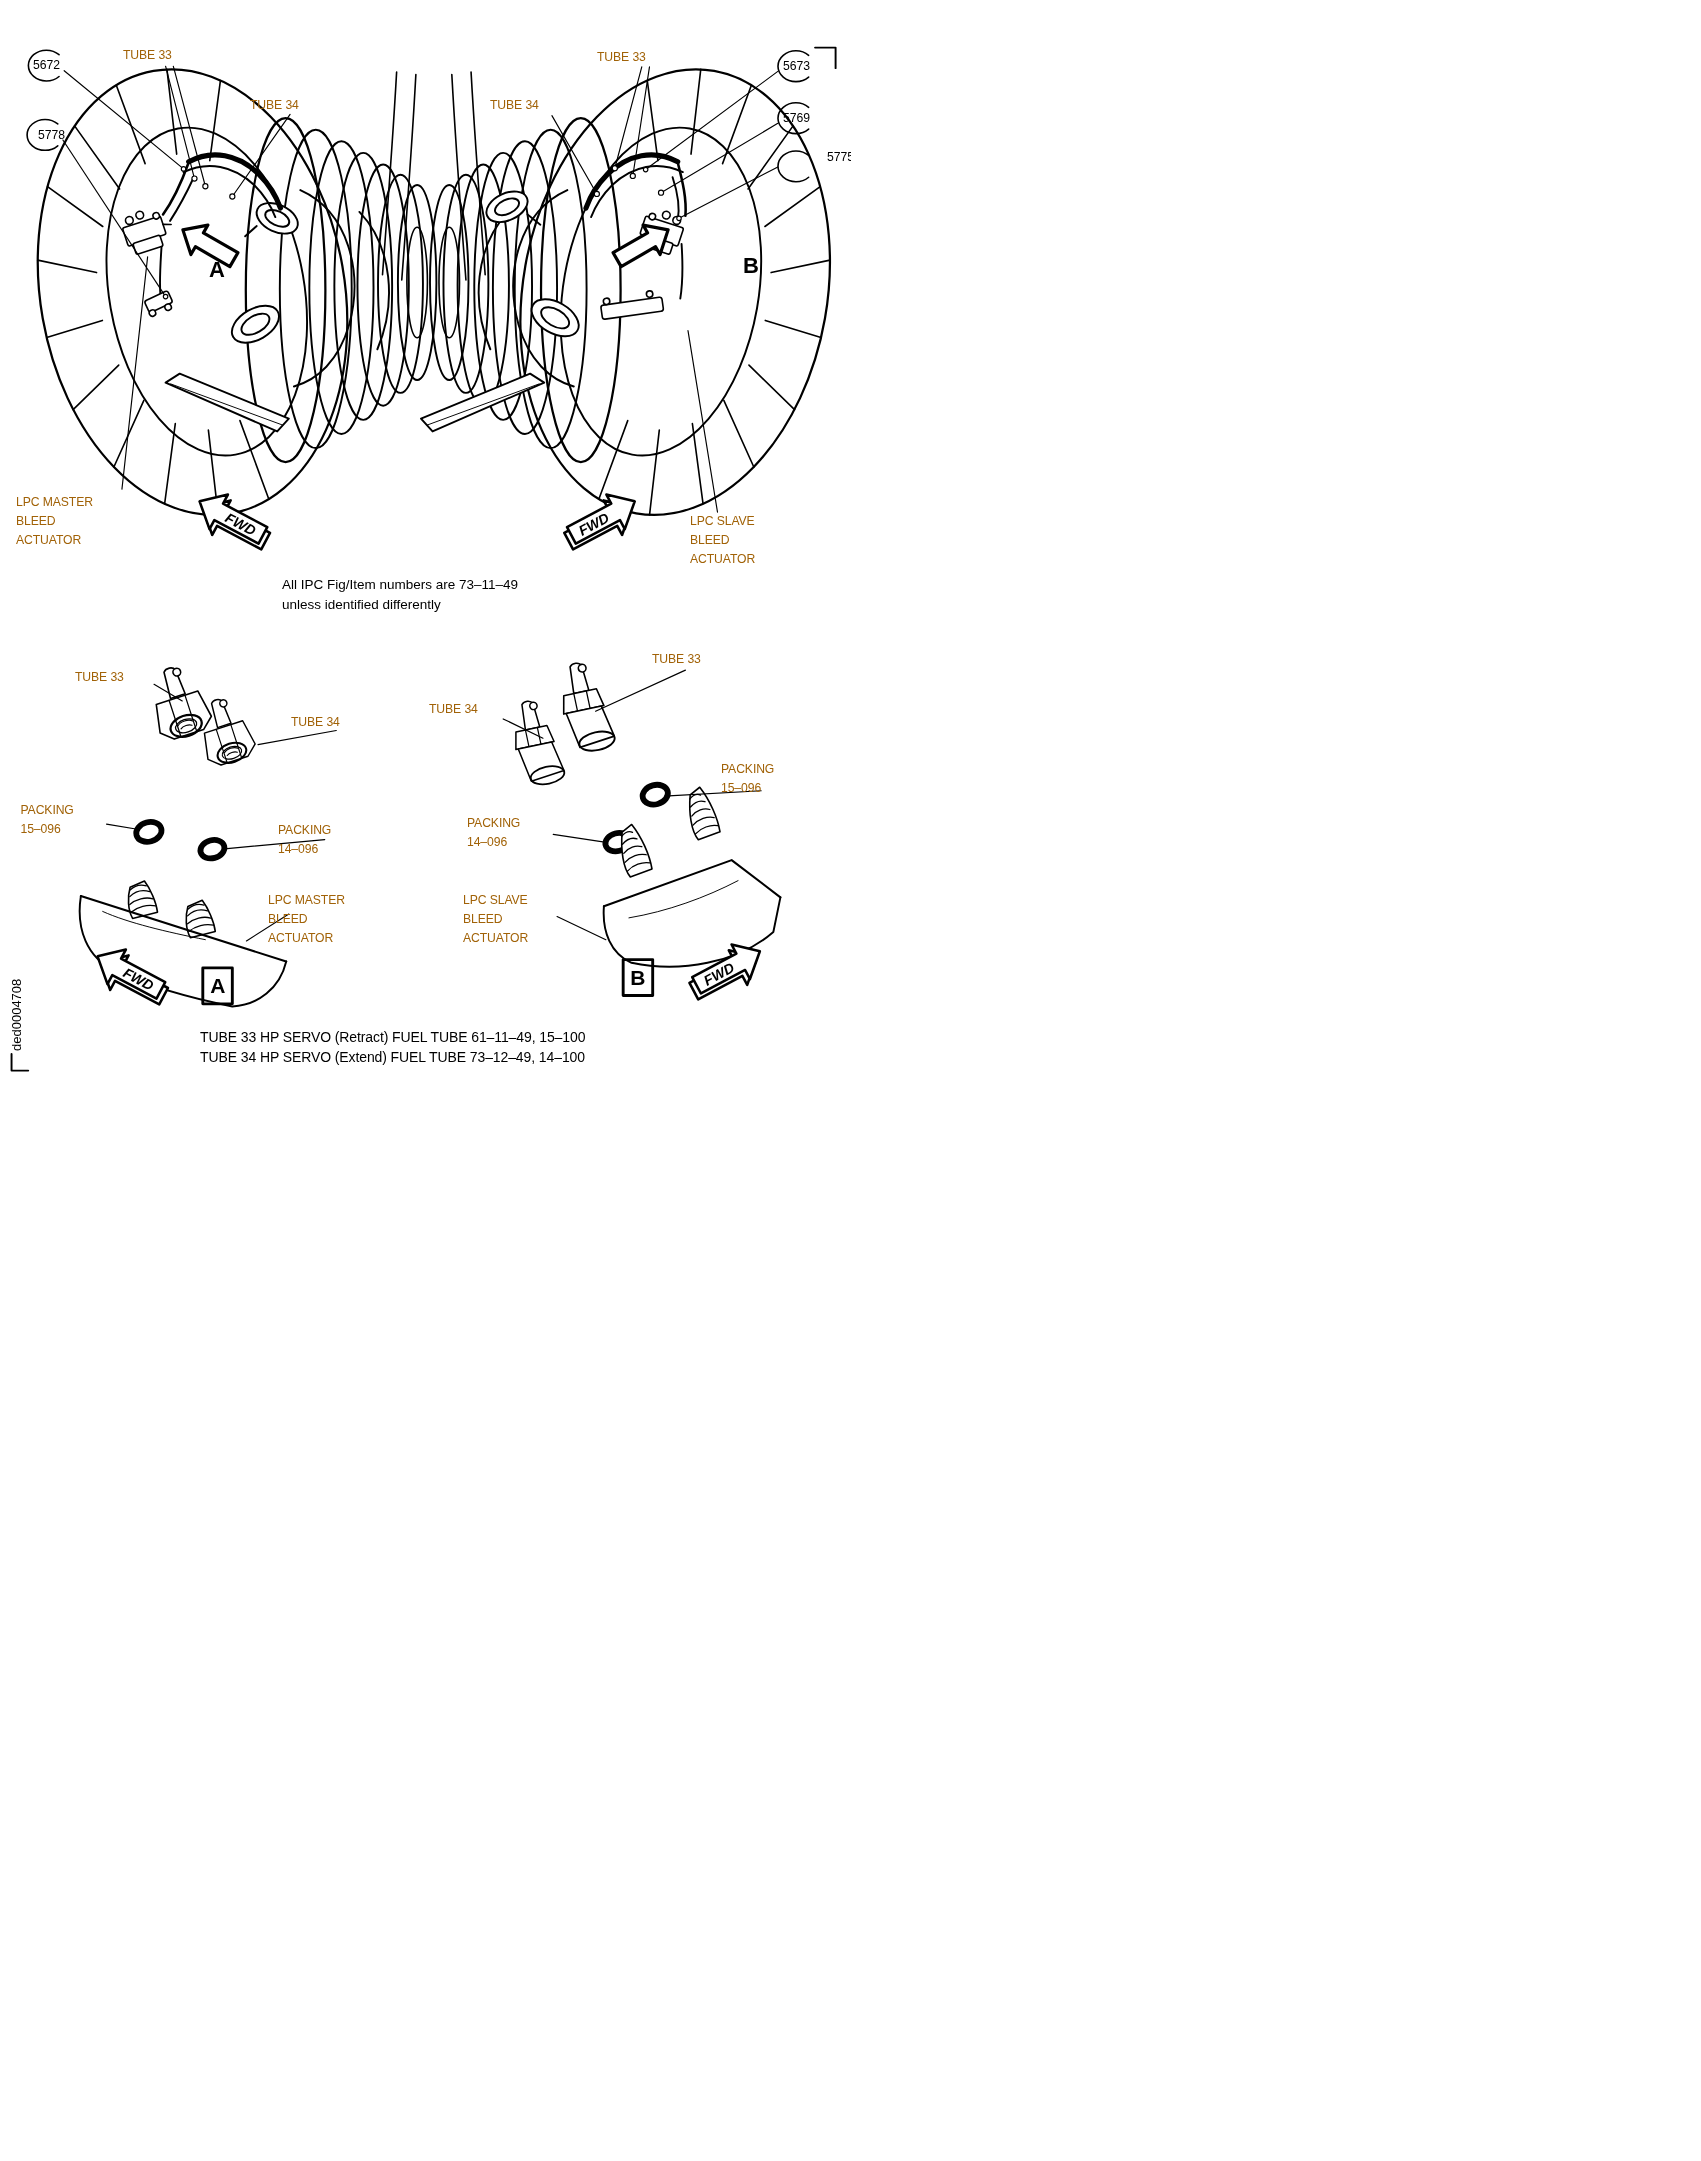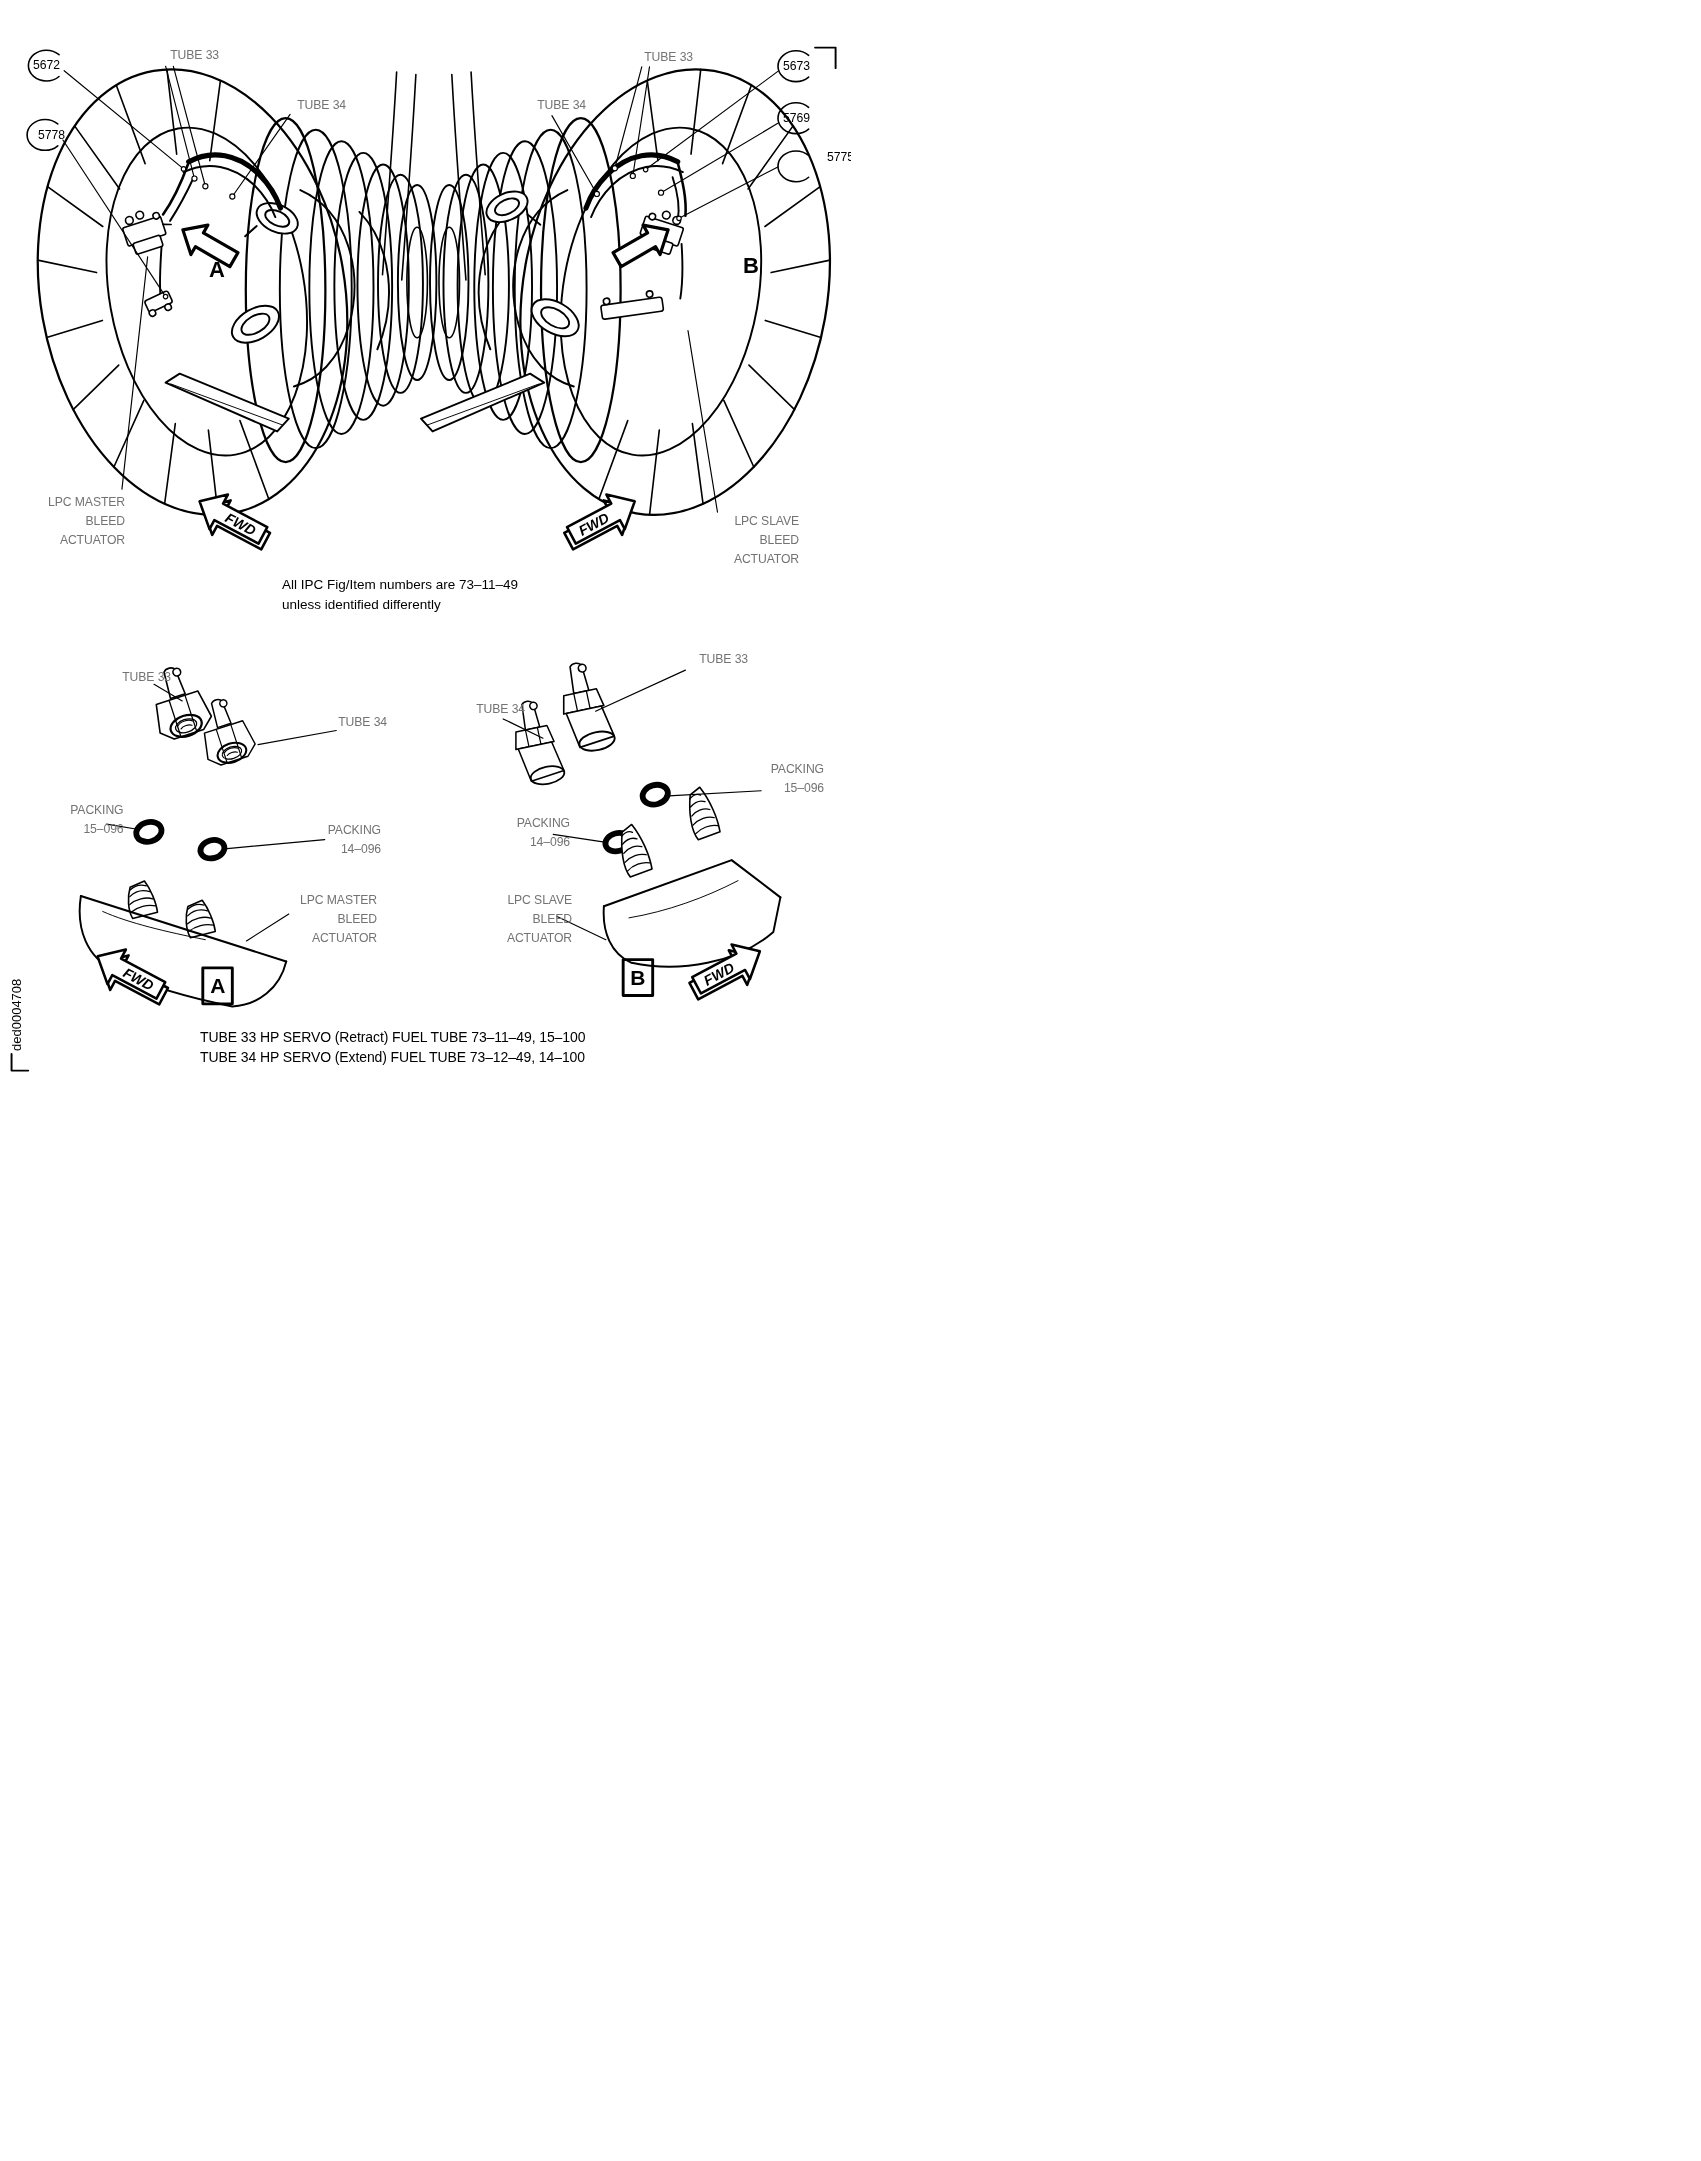--- a/index.html
+++ b/index.html
@@ -10,23 +10,23 @@
     color:#000;
     font-family:"Liberation Sans", sans-serif;
     overflow:hidden;
   }
   .art{position:absolute;left:0;top:0;}
   .lbl{
     position:absolute;
     font-size:12.2px;
     line-height:19px;
     letter-spacing:-0.1px;
-    text-align:right;
+    text-align:left;
     white-space:nowrap;
-    color:#737373;
+    color:#a16207;
   }
   .lbl.small-gap{line-height:18.6px;}
   .note{
     position:absolute;
     left:282px;top:575px;
     font-size:13.5px;line-height:20px;
     text-align:left;
   }
   .captions{
     position:absolute;
@@ -472,20 +472,20 @@
   <div>14–096</div>
 </div>
 <div class="lbl" style="left:463px;top:891px;width:109px;">
   <div>LPC SLAVE</div>
   <div>BLEED</div>
   <div>ACTUATOR</div>
 </div>
 <div class="boxletter" style="left:623px;top:966px;">B</div>
 
 <div class="captions">
-  <div>TUBE 33 HP SERVO (Retract) FUEL TUBE 73–11–49, 15–100</div>
+  <div>TUBE 33 HP SERVO (Retract) FUEL TUBE 61–11–49, 15–100</div>
   <div>TUBE 34 HP SERVO (Extend) FUEL TUBE 73–12–49, 14–100</div>
 </div>
 
 <div class="docid">ded0004708</div>
 
 </div>
 
 
 </body></html>

